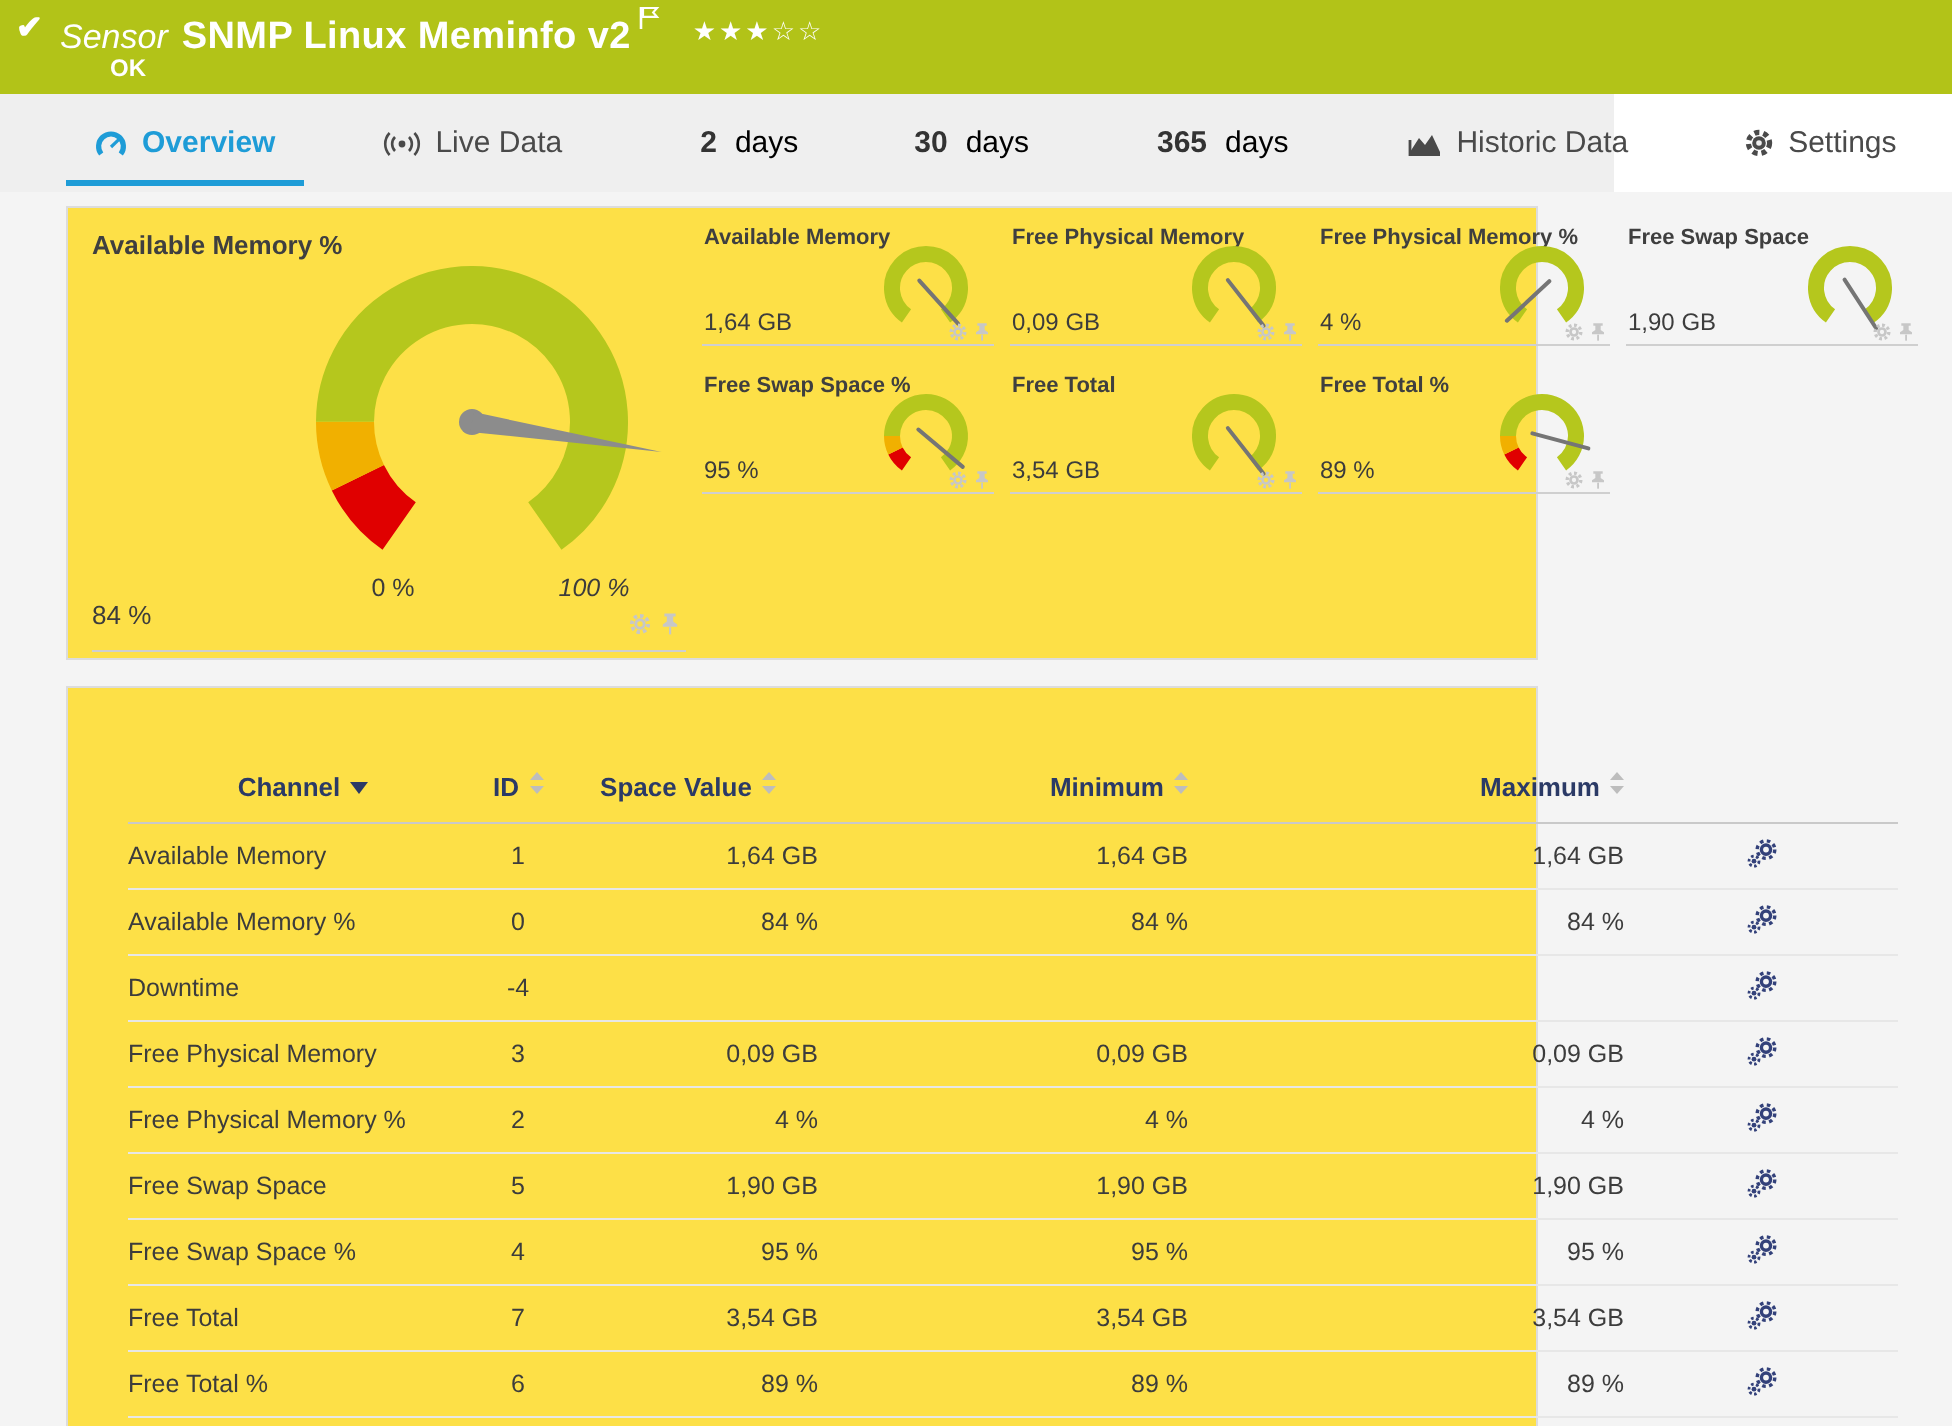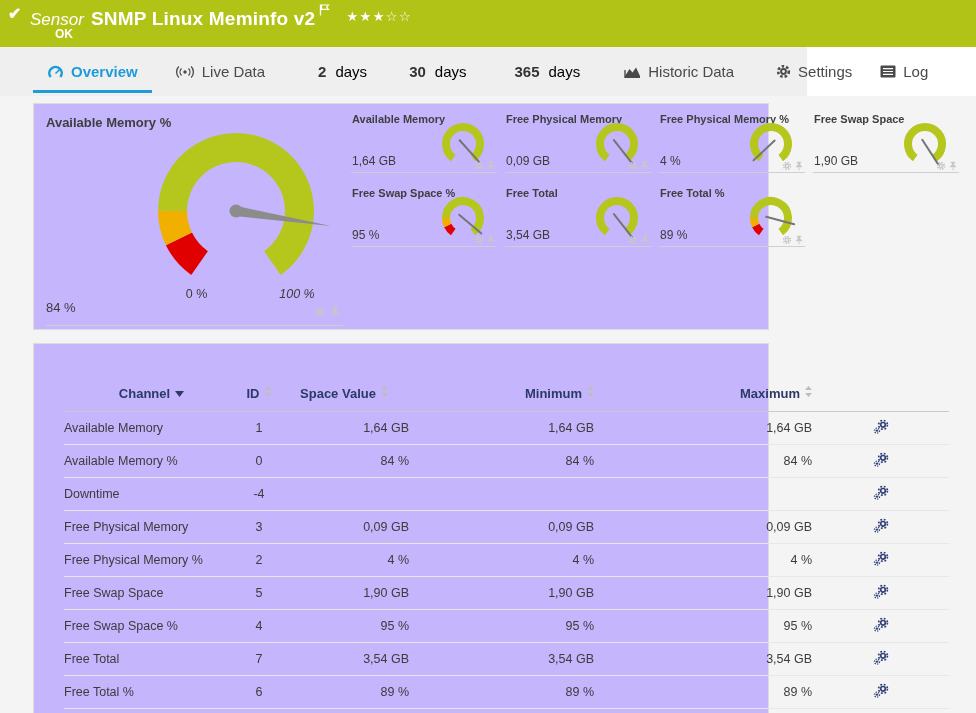--- a/index.html
+++ b/index.html
@@ -11,33 +11,33 @@
   .chk{position:absolute;left:8px;top:4px;color:#fff;font-size:16px;font-weight:bold;}
   .titleline{position:absolute;left:30px;top:2px;color:#fff;white-space:nowrap;}
   .kind{font-style:italic;font-size:17px;margin-right:7px;}
   .sname{font-weight:bold;font-size:19px;letter-spacing:.2px;}
   .flagwrap{display:inline-block;vertical-align:9px;margin-left:4px;}
   .stars{margin-left:16px;font-size:13px;letter-spacing:1.5px;color:#fff;vertical-align:4px;}
   .statusline{position:absolute;left:55px;top:27px;color:#fff;font-weight:bold;font-size:12px;}
 
   
   .tabsbar{position:absolute;left:0;top:47px;width:807px;height:49px;background:#efefef;
-           display:flex;align-items:stretch;padding-left:33px;box-sizing:border-box;}
+           display:flex;align-items:stretch;padding-left:33px;box-sizing:border-box;gap:16px;}
   .tab{display:flex;align-items:center;gap:7px;padding:0 14px;color:#4a4a4a;font-size:15px;
        cursor:pointer;position:relative;white-space:nowrap;}
   .tab b{color:#333;font-weight:bold;margin-right:2px;}
   .tab .dim{color:#000000;}
   .tab.active{color:var(--blue,#1e9cd7);font-weight:bold;}
   .tab.active::after{content:"";position:absolute;left:0;right:0;bottom:3px;height:3px;
                      background:var(--blue,#1e9cd7);}
   .ticon{flex:0 0 auto;}
 
   
   .content{position:absolute;left:0;top:96px;width:976px;height:617px;background:#f4f4f4;}
-  .panel{position:absolute;left:33px;width:736px;background:#c4b5fd;border:1px solid #dcdcdc;box-sizing:border-box;padding-left:35px;}
+  .panel{position:absolute;left:33px;width:736px;background:#fde047;border:1px solid #dcdcdc;box-sizing:border-box;padding-left:35px;}
   .gauges-panel{top:7px;height:227px;}
   .table-panel{top:247px;height:380px;}
 
   
   .gtitle{position:absolute;left:12px;top:11px;font-size:13px;font-weight:bold;color:#3f3f3f;}
   .main-g{position:absolute;left:0;top:0;}
   .glabel0{position:absolute;left:140px;top:183px;width:45px;text-align:center;font-size:12.5px;color:#3c3c3c;}
   .glabel100{position:absolute;left:234px;top:183px;width:58px;text-align:center;font-size:12.5px;color:#3c3c3c;font-style:italic;}
   .gvalue{position:absolute;left:12px;top:196px;font-size:13px;color:#3c3c3c;}
   .gicons{position:absolute;left:280px;top:202px;display:flex;gap:3px;}

